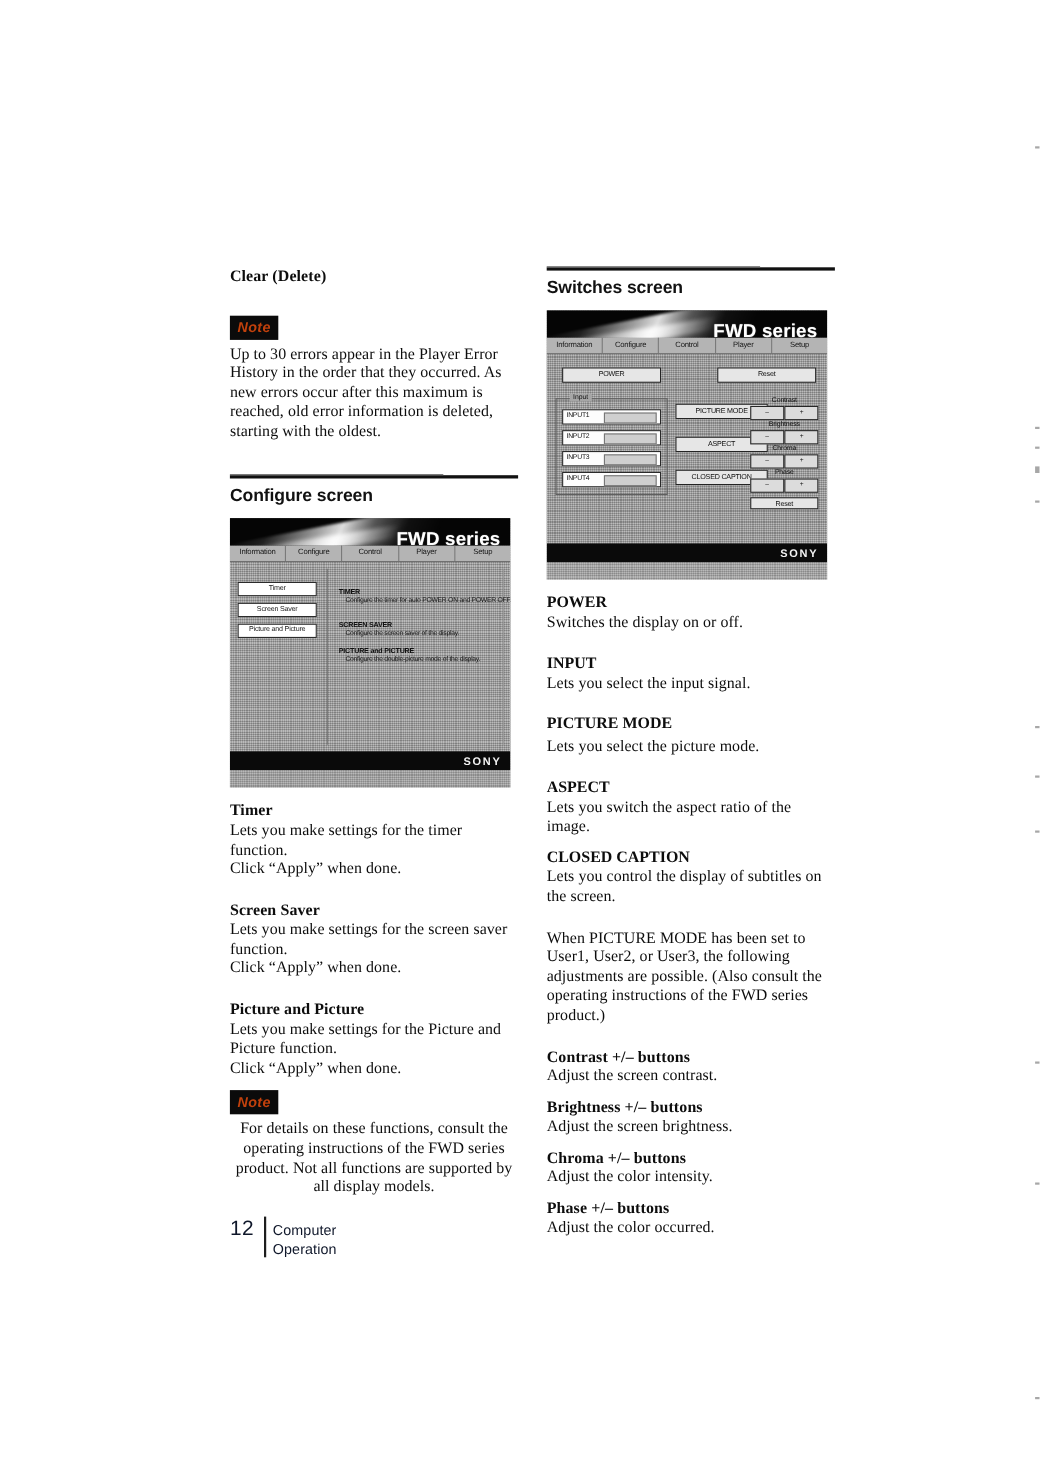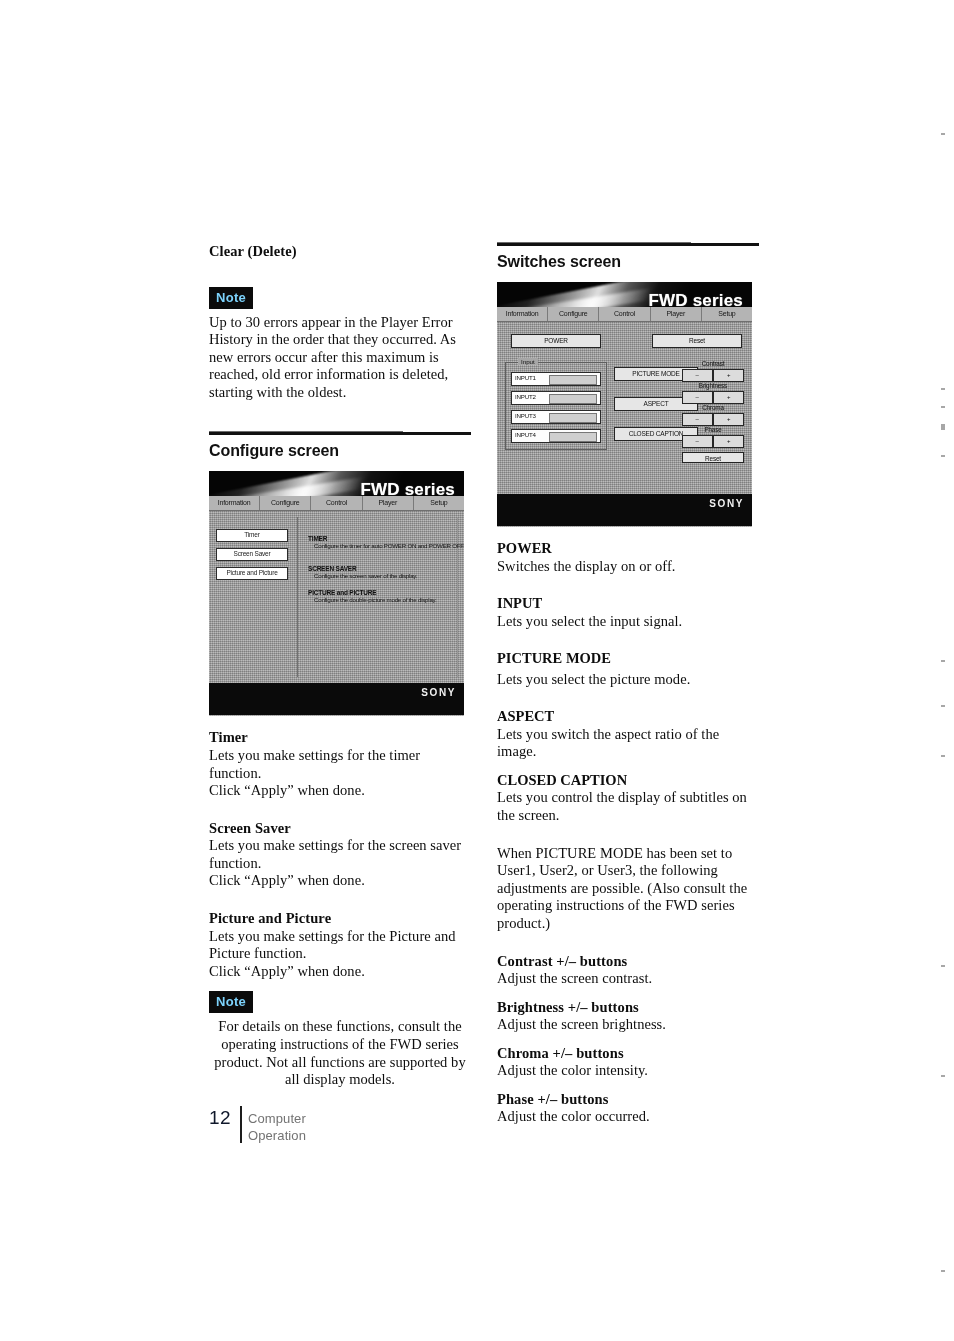--- a/index.html
+++ b/index.html
@@ -55,27 +55,28 @@
     letter-spacing: 0.05px;
   }
   .gap-sm { height: 11px; }
   .gap-md { height: 20px; }
   .gap-lg { height: 26px; }
 
   
   .note-badge {
     display: inline-block;
     background: #0b0b0b;
-    color: #7dd3fc;
+    color: #c2410c;
     font-family: "Liberation Sans", sans-serif;
     font-weight: bold;
     font-size: 13px;
     line-height: 13px;
     padding: 4px 7px 5px 7px;
     letter-spacing: 0.3px;
+    font-style: italic;
   }
 
   
   .section-head {
     position: relative;
     padding-top: 9px;
   }
   .section-head .rule {
     position: absolute;
     left: 0; top: 0;
@@ -182,21 +183,21 @@
 
   .shot-body {
     position: relative;
     background: #a6a6a6;
     background-image:
       repeating-linear-gradient(0deg, rgba(255,255,255,.13) 0 1px, rgba(0,0,0,.13) 1px 2px),
       repeating-linear-gradient(90deg, rgba(255,255,255,.12) 0 1px, rgba(0,0,0,.12) 1px 2px);
   }
   .shot-footer {
     position: relative;
-    height: 32px;
+    height: 17px;
     background: #0a0a0a;
   }
   .sony {
     position: absolute;
     right: 8px;
     top: 4px;
     color: #f2f2f2;
     font-family: "Liberation Sans", sans-serif;
     font-weight: bold;
     font-size: 10px;
@@ -359,21 +360,21 @@
     height: 37px;
     background: #1d1d1d;
   }
   .footer-label {
     position: absolute;
     left: 39px;
     top: 4px;
     font-family: "Liberation Sans", sans-serif;
     font-size: 13px;
     line-height: 17px;
-    color: #737373;
+    color: #0f172a;
     letter-spacing: 0.1px;
   }
 
   
   .speck {
     position: absolute;
     background: #8a8a8a;
     width: 4px; height: 2px;
     opacity: .75;
   }

